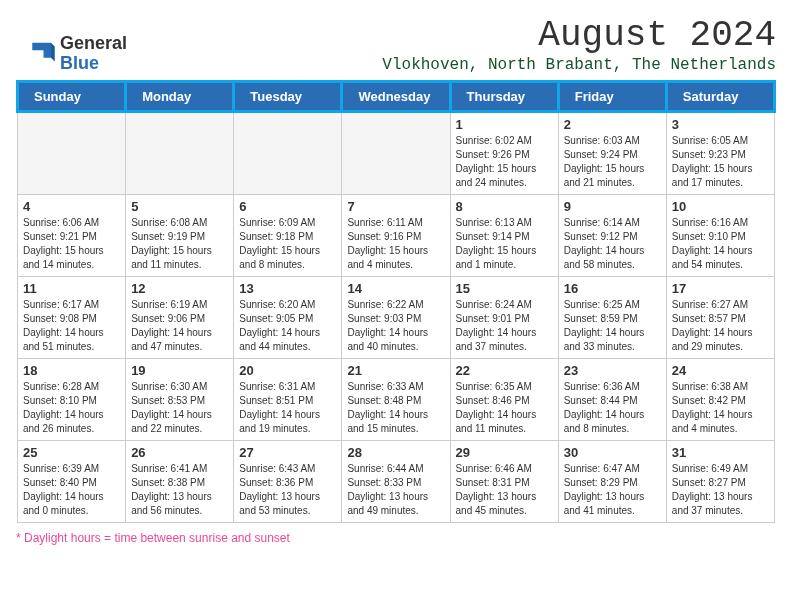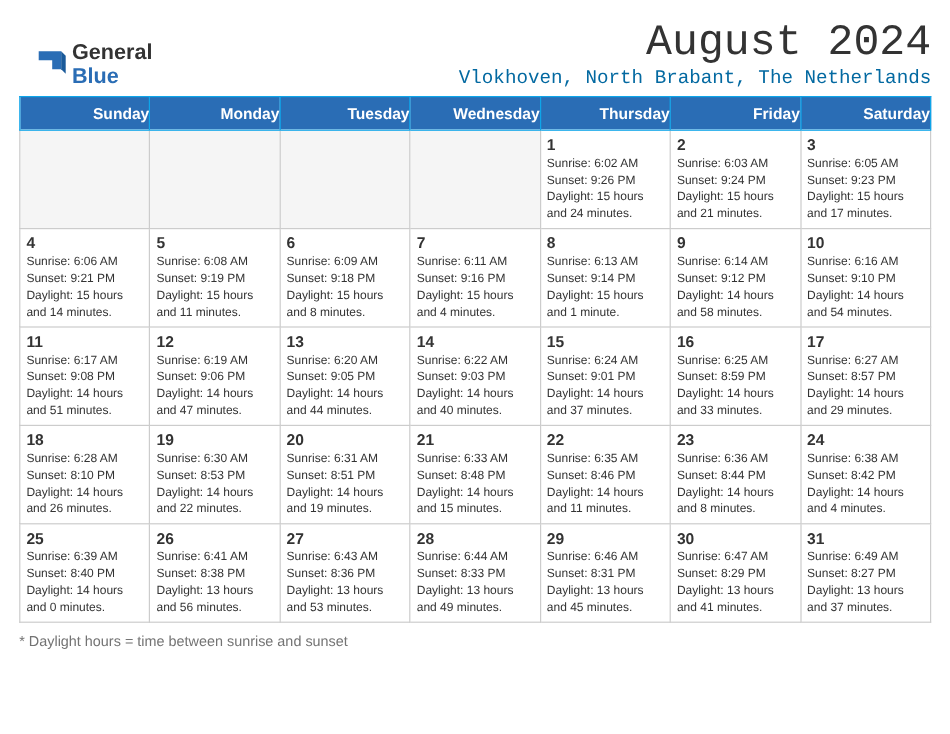--- a/index.html
+++ b/index.html
@@ -30,35 +30,35 @@
       font-family: Liberation Mono, monospace;
     }
     .month-year {
       font-size: 36px;
       font-weight: normal;
       color: #333;
       line-height: 1.1;
     }
     .location {
       font-size: 16px;
-      color: #0369a1;
+      color: #14532d;
     }
     table {
       width: 100%;
       border-collapse: collapse;
       margin-top: 4px;
     }
     th {
       background-color: #2a6db5;
       color: #fff;
-      text-align: right;
-      padding: 6px 0;
+      text-align: left;
+      padding: 6px 15px;
       font-size: 13px;
       font-weight: bold;
-      border: 1px solid #0ea5e9;
+      border: 3px solid #0ea5e9;
     }
     td {
       border: 1px solid #ccc;
       vertical-align: top;
       padding: 4px 5px;
       width: calc(100% / 7);
       height: 80px;
       background: #fff;
     }
     td.shaded {
@@ -72,21 +72,21 @@
       margin-bottom: 2px;
     }
     .day-info {
       font-size: 10px;
       color: #333;
       line-height: 1.4;
     }
     .footer-note {
       margin-top: 8px;
       font-size: 12px;
-      color: #737373;
+      color: #ec4899;
     }
   </style>
 </head>
 <body>
 
 <div class="header">
   <div class="logo-wrapper">
     <svg class="logo-icon" viewBox="0 0 50 40" xmlns="http://www.w3.org/2000/svg">
       <polygon points="20,5 45,5 45,25 35,25 35,15 20,15" fill="#2a6db5"></polygon>
       <polygon points="45,5 50,10 50,30 45,25" fill="#1a5a9a"></polygon>

